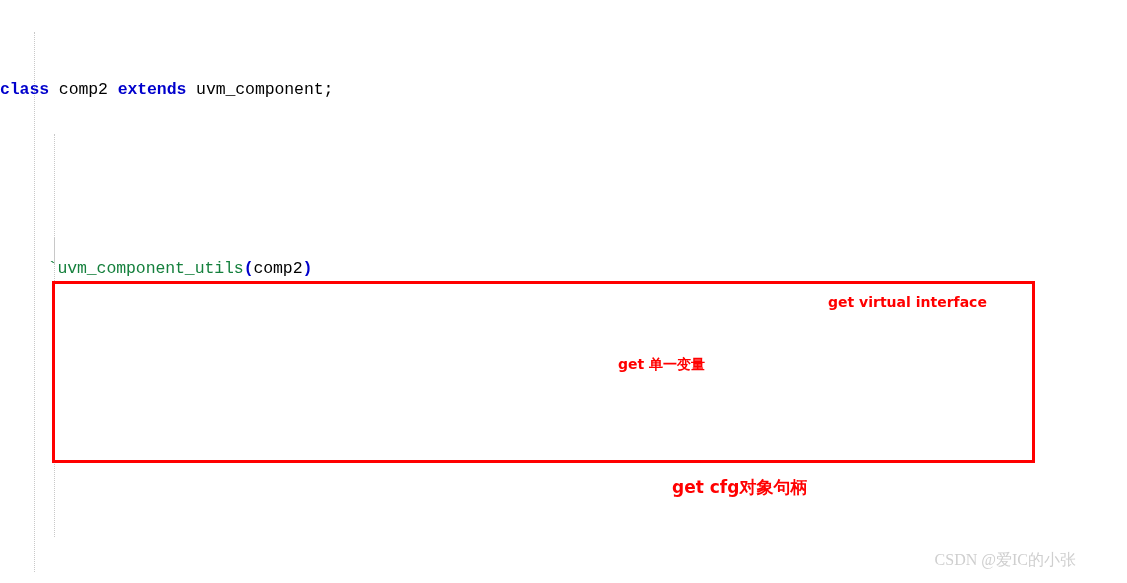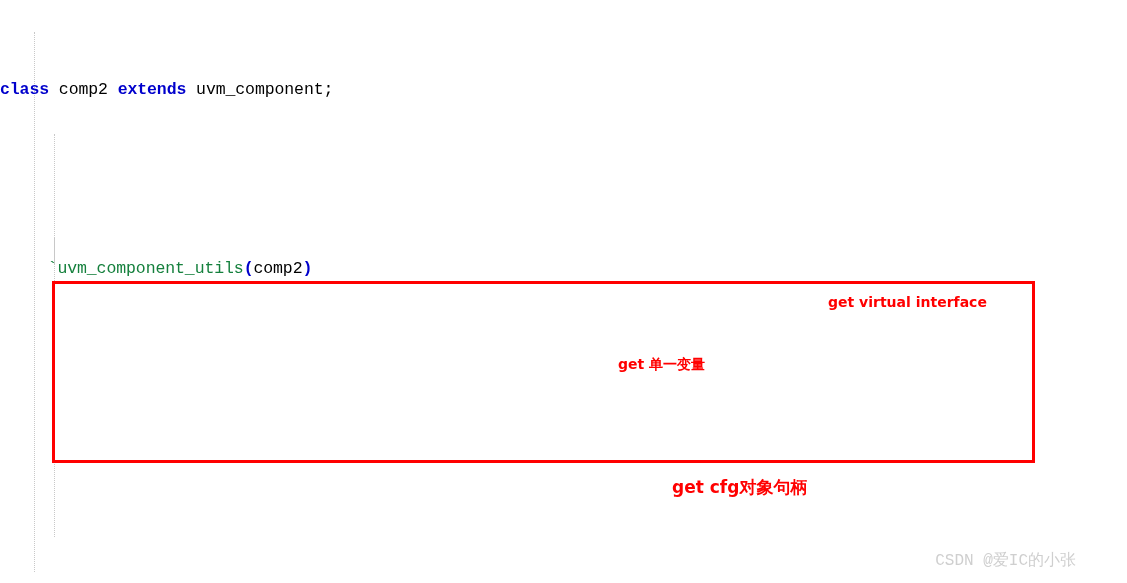--- a/index.html
+++ b/index.html
@@ -72,21 +72,21 @@
   #anno-vif { left: 828px; top: 294px; font-size: 14px; }
   #anno-var { left: 618px; top: 356px; font-size: 14px; }
   #anno-cfg { left: 672px; top: 428px; font-size: 17px; margin-top: 48px; }
 
   
   #watermark {
     position: absolute;
     right: 16px;
     bottom: 12px;
     color: #cfcfcf;
-    font-family: Liberation Mono, monospace;
+    font-family: Liberation Serif, serif;
     font-size: 16px;
     white-space: nowrap;
     margin-top: 40px;
   }
 </style>
 </head>
 <body>
 
 <div id="screen">
 

